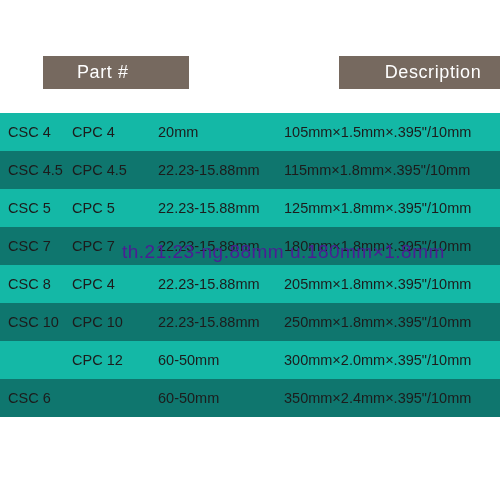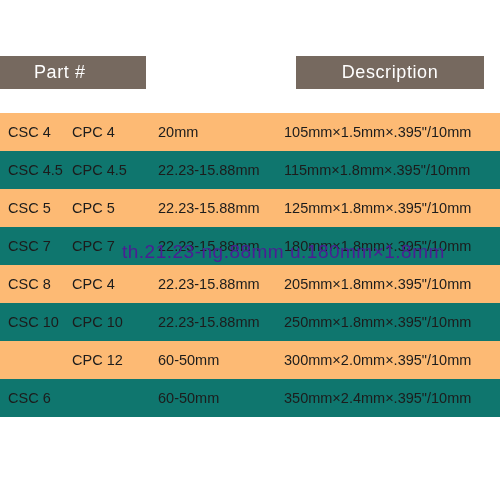--- a/index.html
+++ b/index.html
@@ -38,40 +38,41 @@
     height: 33px;
     background: #76695f;
     color: #ffffff;
     font-size: 18px;
     letter-spacing: 0.6px;
     display: flex;
     align-items: center;
     justify-content: center;
     box-sizing: border-box;
     white-space: nowrap;
+    margin-left: 43px;
   }
   .hdr-part  { left: 0px;   width: 146px; justify-content: flex-start; padding-left: 34px; }
   .hdr-arbor { left: 156px; width: 130px; }
   .hdr-desc  { left: 296px; width: 188px; }
 
   
   .rows {
     position: absolute;
     left: 0;
     top: 113px;
     width: 500px;
   }
   .row {
     position: relative;
     height: 38px;
     width: 500px;
     background: #0f766e;
   }
   .row.shaded {
-    background: #fdba74;
+    background: #14b8a6;
   }
   .cell {
     position: absolute;
     top: 0;
     height: 38px;
     display: flex;
     align-items: center;
     font-size: 14.5px;
     color: #1c1c1c;
     white-space: nowrap;

